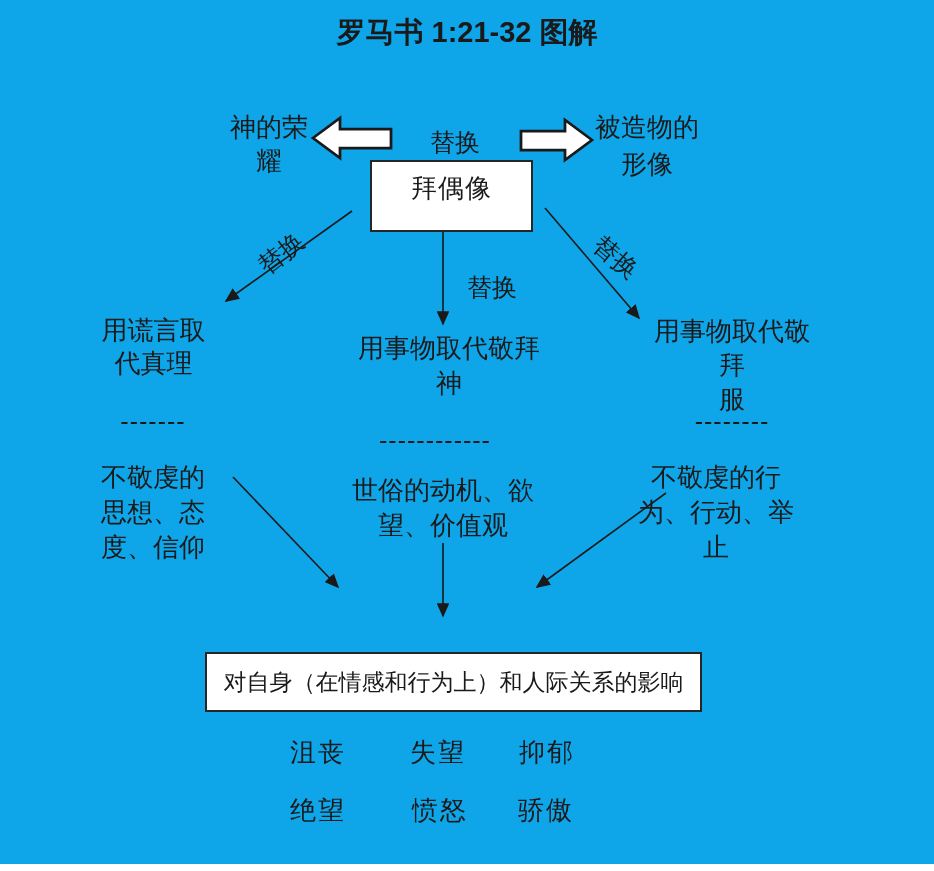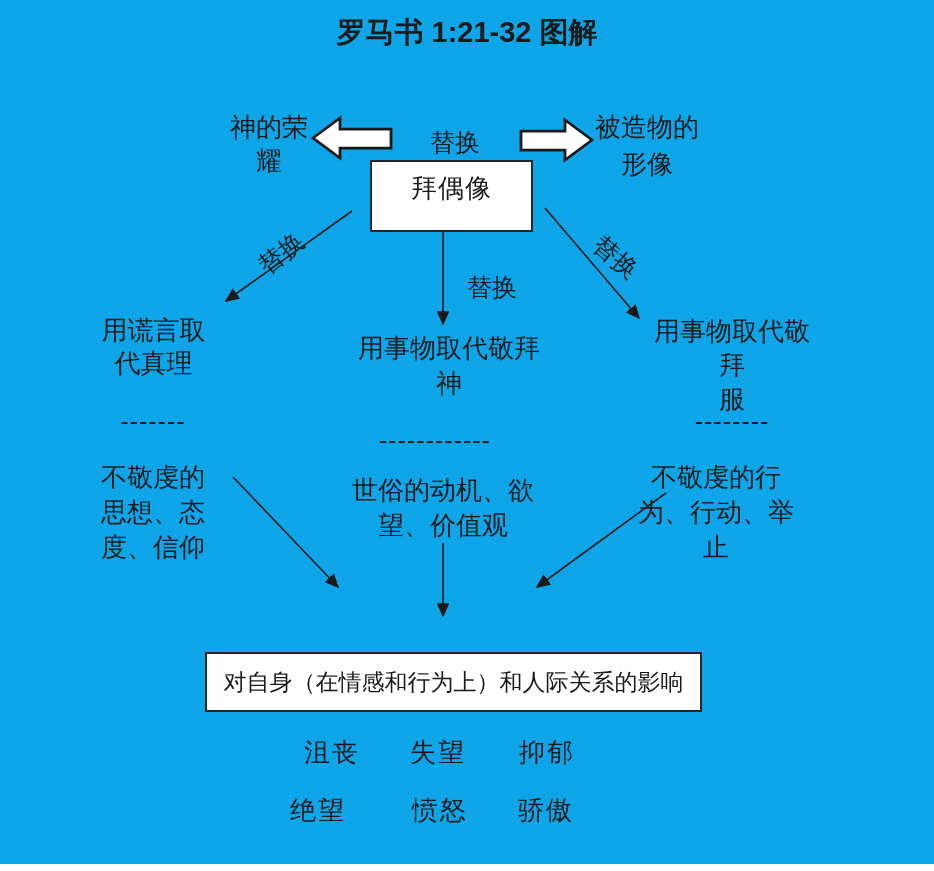--- a/index.html
+++ b/index.html
@@ -37,21 +37,21 @@
   .n-ungodly-thoughts{ left:83px;  top:460px; width:140px; line-height:35px; }
   .n-worldly-motives { left:343px; top:473px; width:200px; line-height:35px; }
   .n-ungodly-behavior{ left:626px; top:460px; width:180px; line-height:35px; }
   .sep-left   { left:93px;  top:409px; width:120px; }
   .sep-center { left:335px; top:428px; width:200px; }
   .sep-right  { left:672px; top:409px; width:120px; }
   .r-top    { left:423px; top:127px; }
   .r-left   { left:249px; top:238px; }
   .r-center { left:460px; top:272px; }
   .r-right  { left:584px; top:242px; }
-  .e-r1c1 { left:304px; top:737px; }
+  .e-r1c1 { left:290px; top:737px; }
   .e-r1c2 { left:410px; top:737px; }
   .e-r1c3 { left:519px; top:737px; }
   .e-r2c1 { left:290px; top:795px; }
   .e-r2c2 { left:412px; top:795px; }
   .e-r2c3 { left:518px; top:795px; }
 </style>
 </head>
 <body>
 
 <div class="page">

